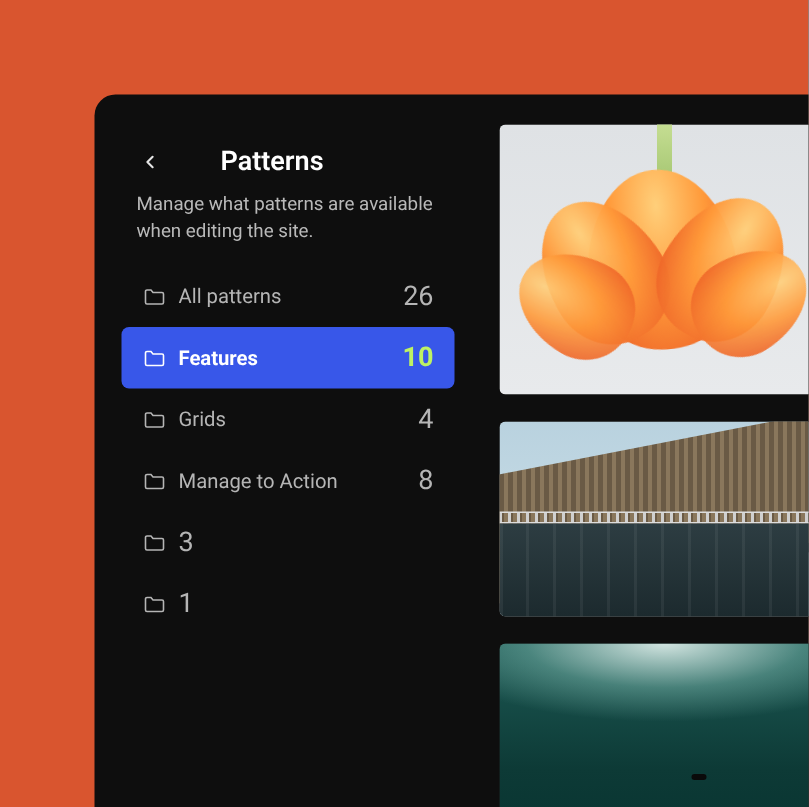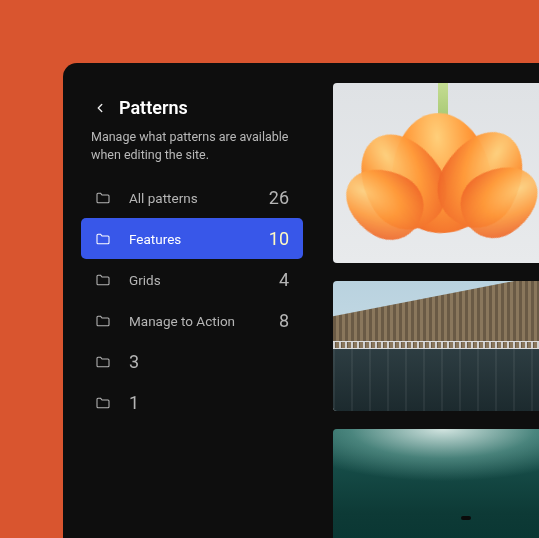--- a/index.html
+++ b/index.html
@@ -33,48 +33,50 @@
   .back-btn {
     width: 18px; height: 18px;
     display: flex; align-items: center; justify-content: center;
     color: #e5e5e5;
     cursor: pointer;
   }
   .title {
     font-size: 18px;
     font-weight: 600;
     color: #fff;
+    margin-left: 28px;
   }
   .subtitle {
     font-size: 12.5px;
     line-height: 1.45;
     color: #b9b9b9;
     padding: 0 10px;
     margin-bottom: 13px;
   }
   .list { display: flex; flex-direction: column; gap: 0; }
   .item {
     display: flex;
     align-items: center;
-    gap: 18px;
+    gap: 8px;
     padding: 10px 14px;
     border-radius: 5px;
     color: #b5b5b5;
     font-size: 13.5px;
     cursor: pointer;
     min-height: 38px;
   }
   .item.active {
     background: #3857e9;
     color: #fff;
+    font-weight: bold;
   }
   .item .ficon { flex: 0 0 16px; height: 16px; display:flex; align-items:center; }
   .item .label { flex: 1 1 auto; }
   .item .count { flex: 0 0 auto; font-size: 18px; }
-  .item.active .count { color: #fef9c3; }
+  .item.active .count { color: #bef264; }
 
   .gallery {
     flex: 1;
     padding: 20px 0 0 12px;
     display: flex;
     flex-direction: column;
     gap: 18px;
   }
   .card {
     width: 220px;

